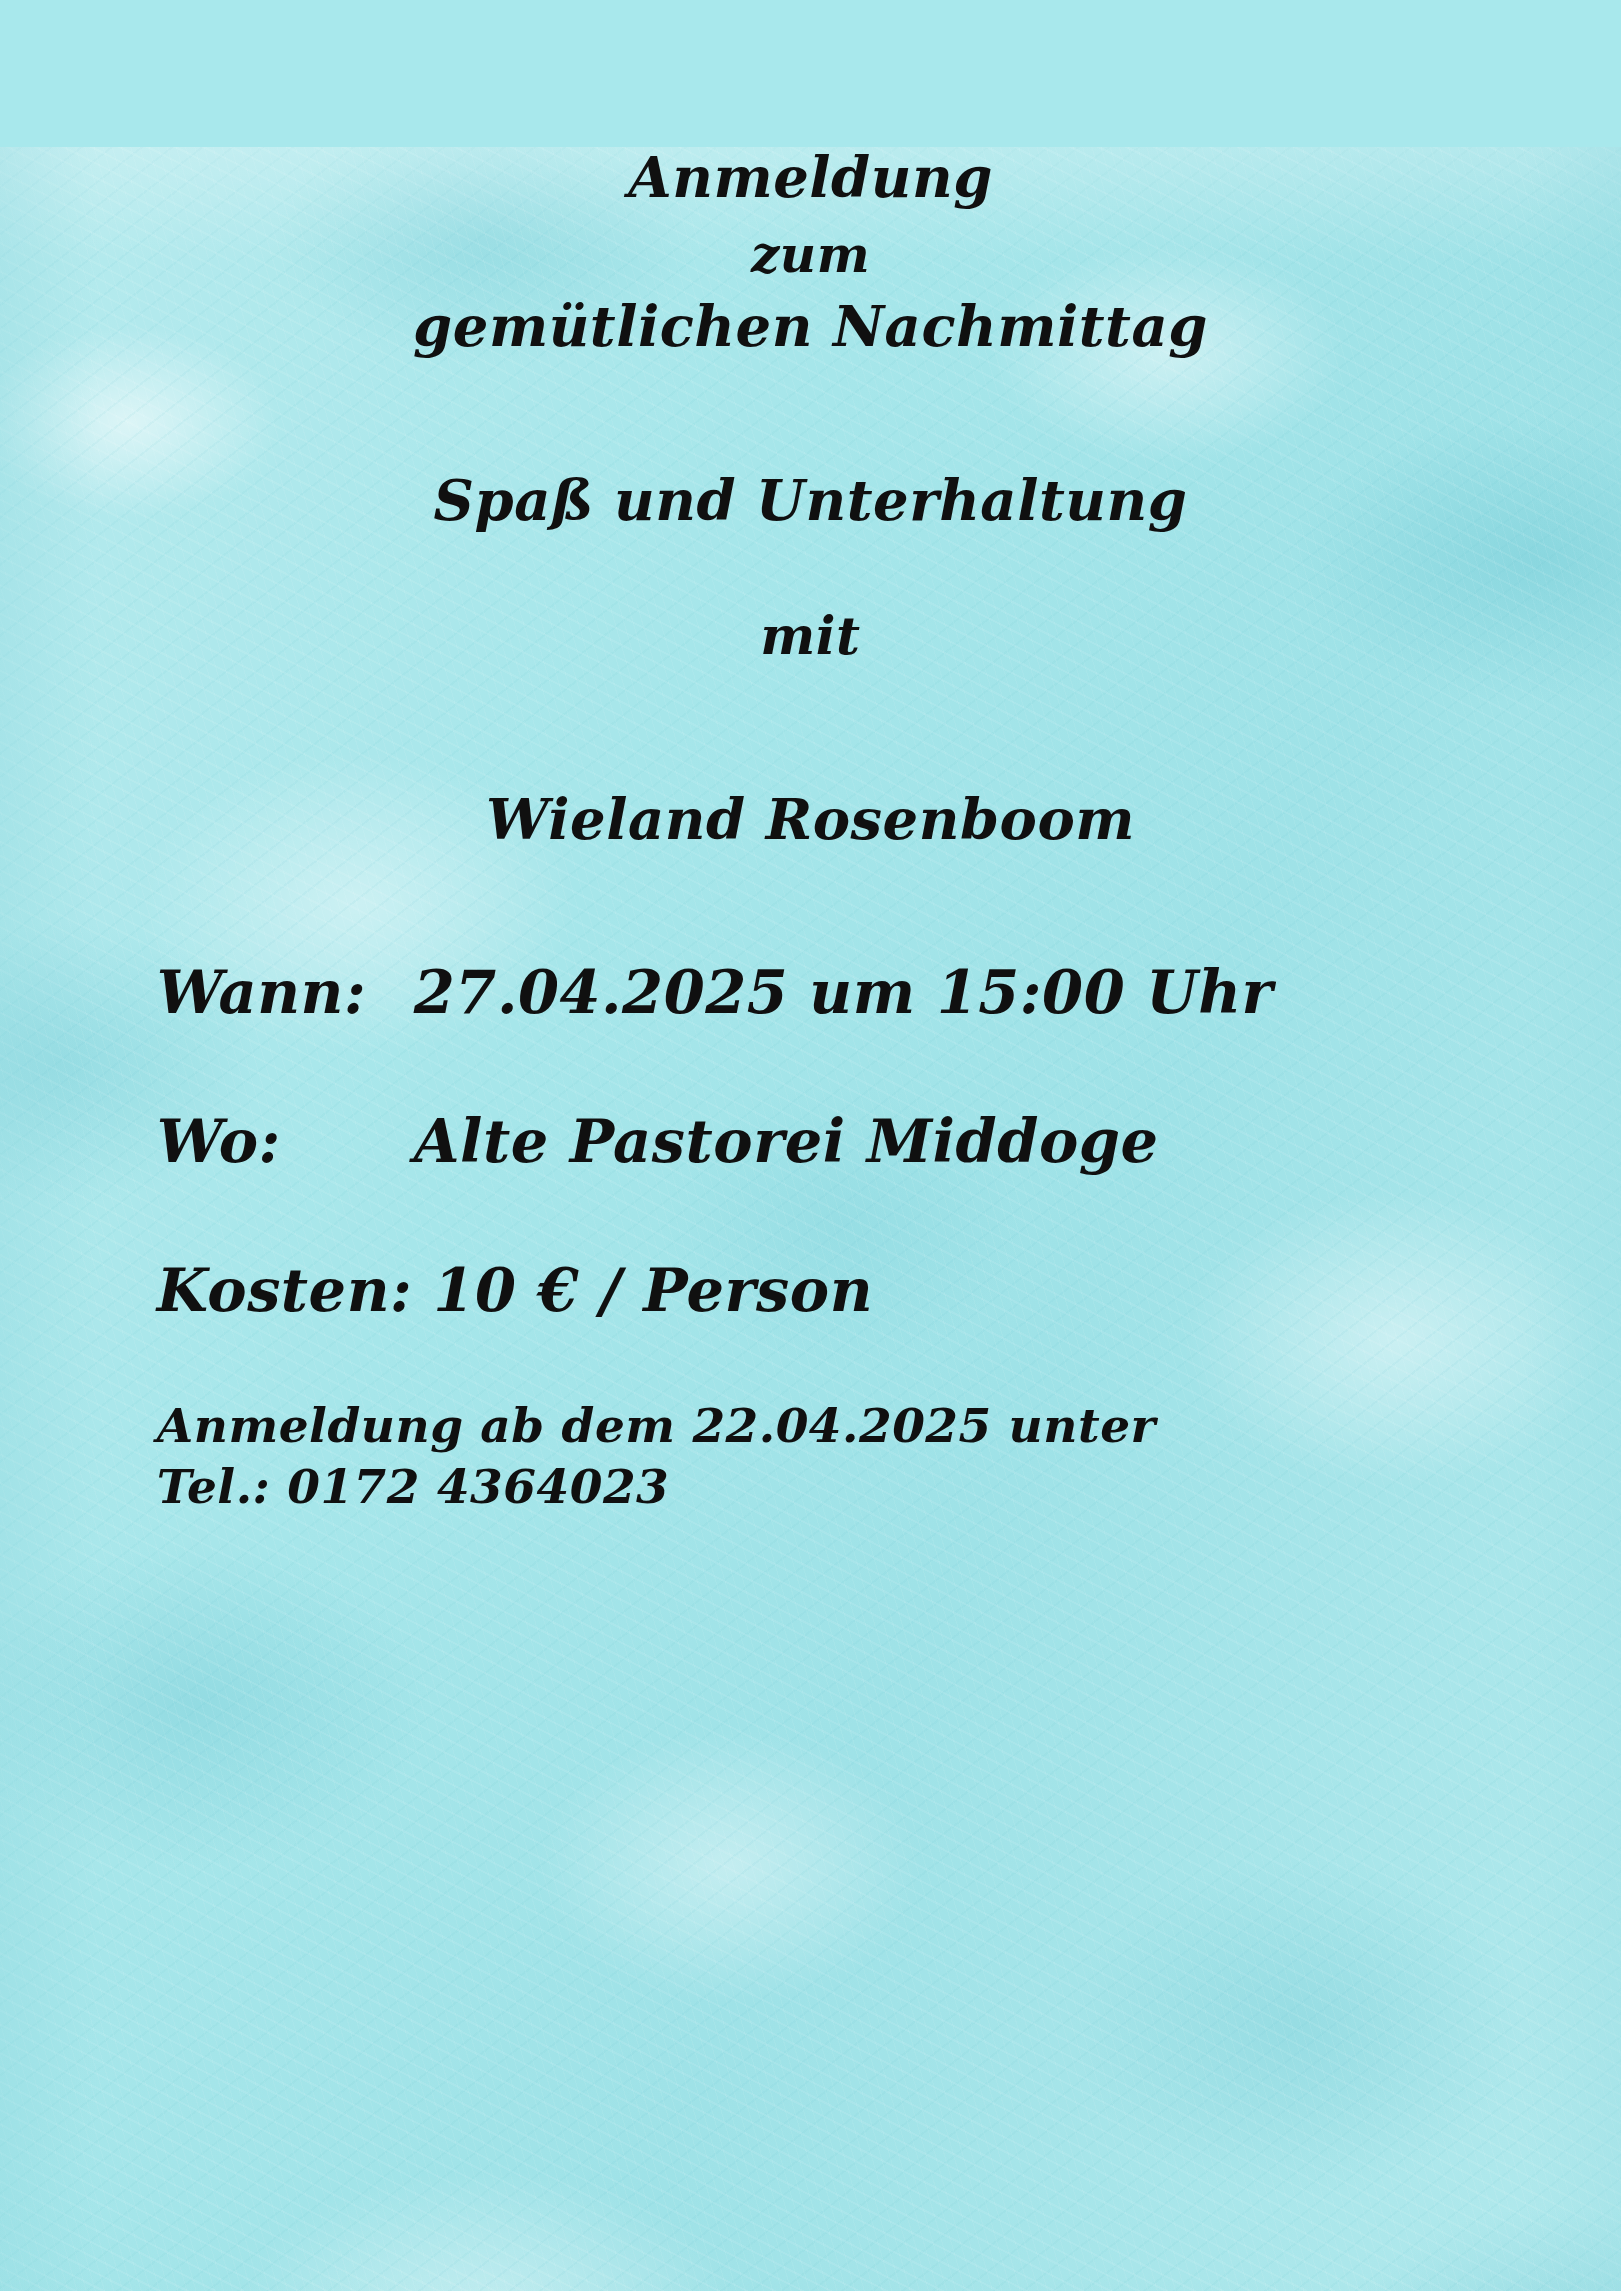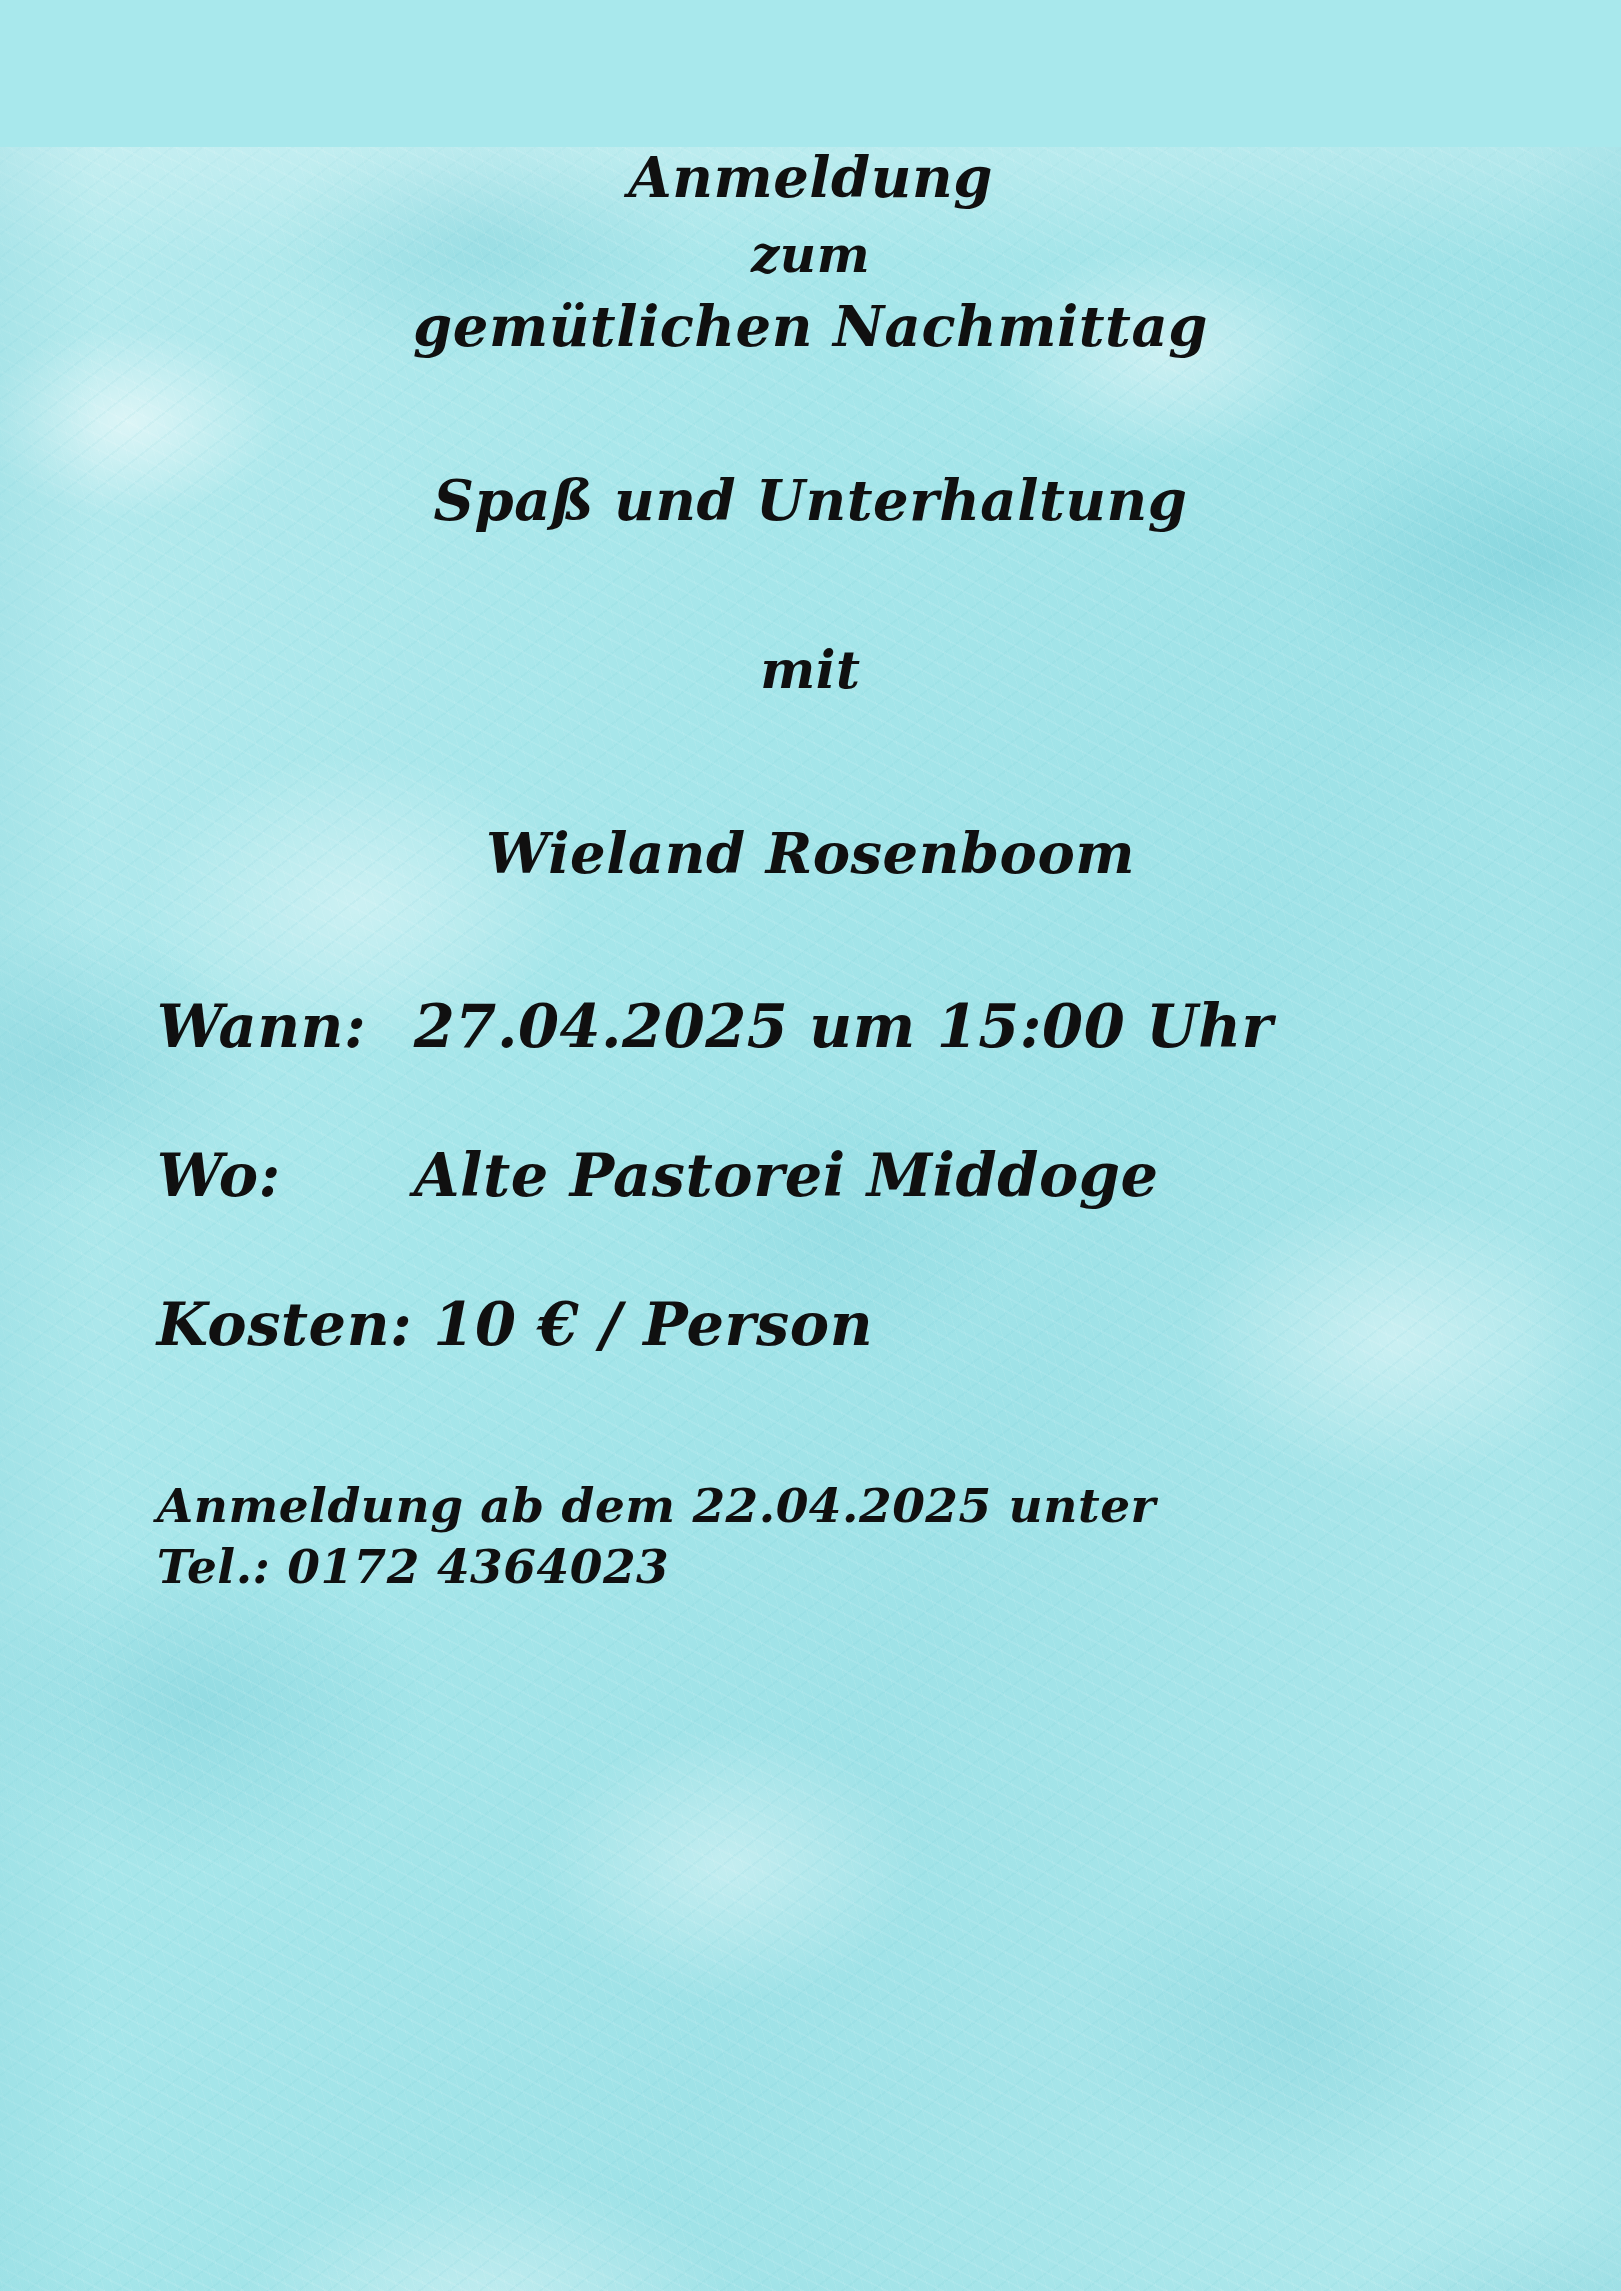--- a/index.html
+++ b/index.html
@@ -78,21 +78,21 @@
   .center { text-align: center; }
   .left   { text-align: left; }
 
   .title-block { text-align: center; }
   .l-einladung { font-size: 56px; margin-top: 147px; line-height: 1.08; }
   .l-zum       { font-size: 50px; margin-top: 21px; line-height: 1.08; }
   .l-gemuet    { font-size: 56px; margin-top: 13.7px; line-height: 1.08; }
 
   .l-spass     { font-size: 56px; margin-top: 110px; text-align: center; }
   .l-kaffee    { font-size: 56px; margin-top: 110px; text-align: center; }
-  .l-mit       { font-size: 52px; margin-top: 106px; text-align: center; }
+  .l-mit       { font-size: 52px; margin-top: 72px; text-align: center; }
   .l-gast      { font-size: 56px; margin-top: 120px; text-align: center; }
 
   .detail-rows { margin-top: 106px; }
   .detail-row {
     display: flex;
     align-items: baseline;
     font-size: 59px;
     margin-bottom: 80px;
     padding-left: 9.8px;
   }
@@ -101,21 +101,21 @@
   .row-wann .detail-label { width: 257px; }
   .row-wo   .detail-label { width: 257px; }
 
   .l-kosten {
     font-size: 59px;
     margin-top: 24px;
     padding-left: 9.8px;
     text-align: left;
   }
 
-  .footer { margin-top: 116px; padding-left: 9.8px; }
+  .footer { margin-top: 70px; padding-left: 9.8px; }
   .footer .line { font-size: 47px; line-height: 1.30; text-align: left; }
 </style>
 </head>
 <body>
 
 <div id="page">
   <div class="content">
 
     <div class="title-block">
       <div class="line center l-einladung">Anmeldung</div>

